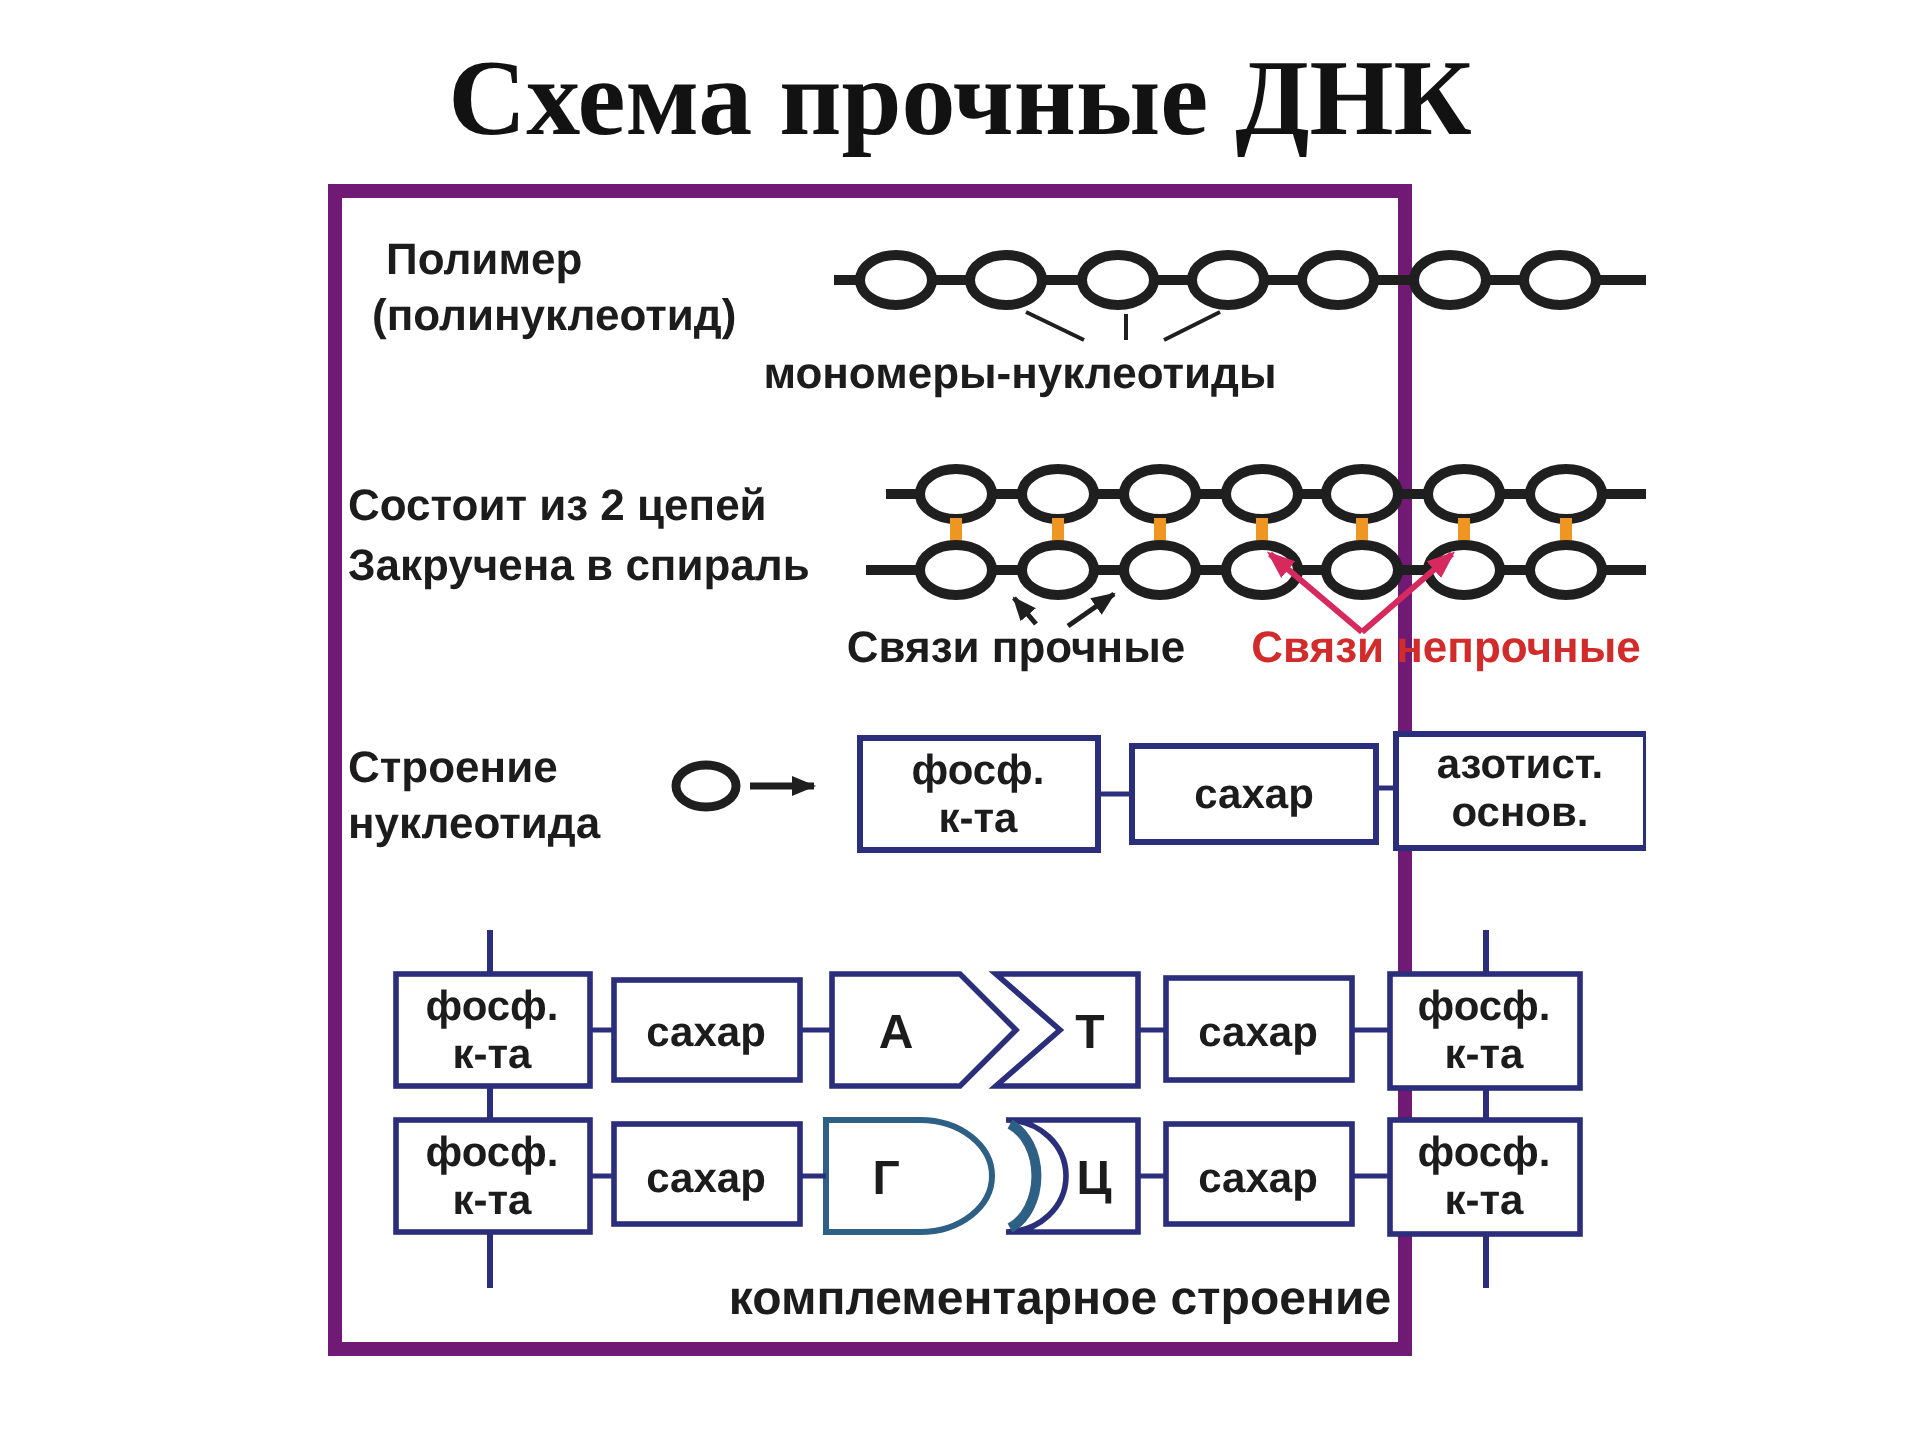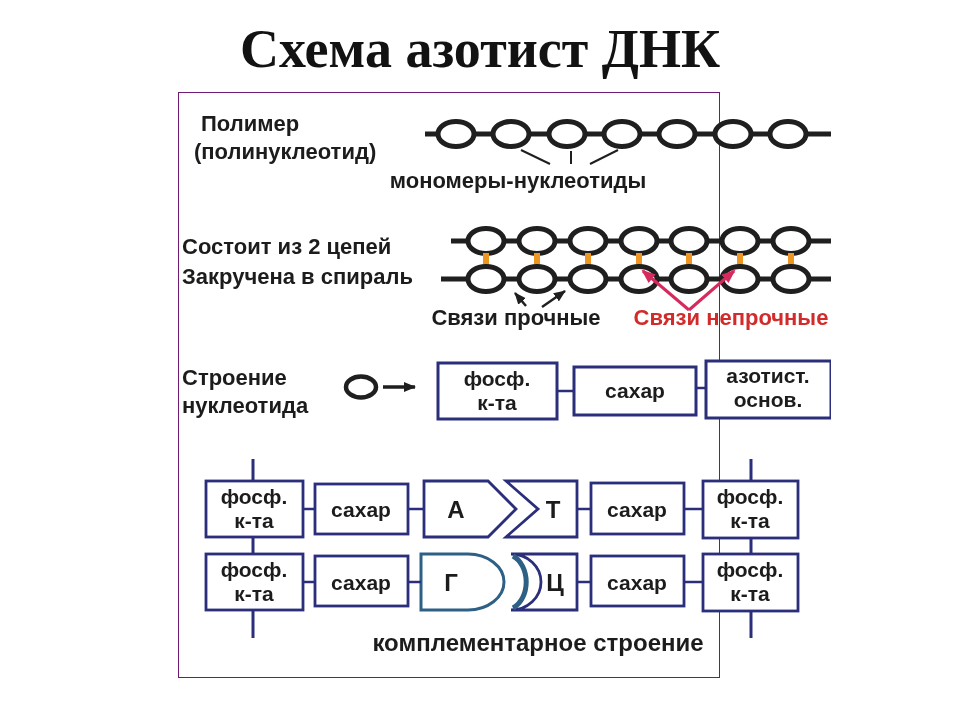--- a/index.html
+++ b/index.html
@@ -1,32 +1,32 @@
 <!DOCTYPE html>
 <html><head>
 <meta charset="utf-8">
 <style>
   html,body{margin:0;padding:0;background:#ffffff;width:960px;height:720px;overflow:hidden;}
   .stage{position:relative;width:960px;height:720px;background:#fff;}
   .title{position:absolute;left:0;top:18px;width:960px;text-align:center;
          font-family:"Liberation Serif",serif;font-weight:bold;font-size:54px;color:#121212;}
-  .panel{position:absolute;left:178px;top:92px;width:542px;height:586px;
-         border:1px solid #701a75;background:#fff;box-sizing:border-box;}
+  .panel{position:absolute;left:164px;top:92px;width:542px;height:586px;
+         border:7px solid #701a75;background:#fff;box-sizing:border-box;}
   svg{display:block;}
   text{font-family:"Liberation Sans",sans-serif;font-weight:bold;}
   .lbl{font-size:22px;}
   .boxlbl{font-size:21px;}
   .base{font-size:24px;}
   .cap{font-size:24px;}
 </style>
 </head>
 <body>
 
 <div class="stage">
-  <div class="title">Схема азотист ДНК</div>
+  <div class="title">Схема прочные ДНК</div>
 
   <div class="panel">
     <svg width="652" height="584" viewBox="0 0 652 584">
       <defs>
         <marker id="mBlack" markerUnits="userSpaceOnUse" markerWidth="16" markerHeight="13" refX="11" refY="5" orient="auto">
           <path d="M0,0 L12,5 L0,10 Z" fill="#1f1f1f"></path>
         </marker>
         <marker id="mCrimson" markerUnits="userSpaceOnUse" markerWidth="18" markerHeight="14" refX="12" refY="5.5" orient="auto">
           <path d="M0,0 L14,5.5 L0,11 Z" fill="#d62a5e"></path>
         </marker>

